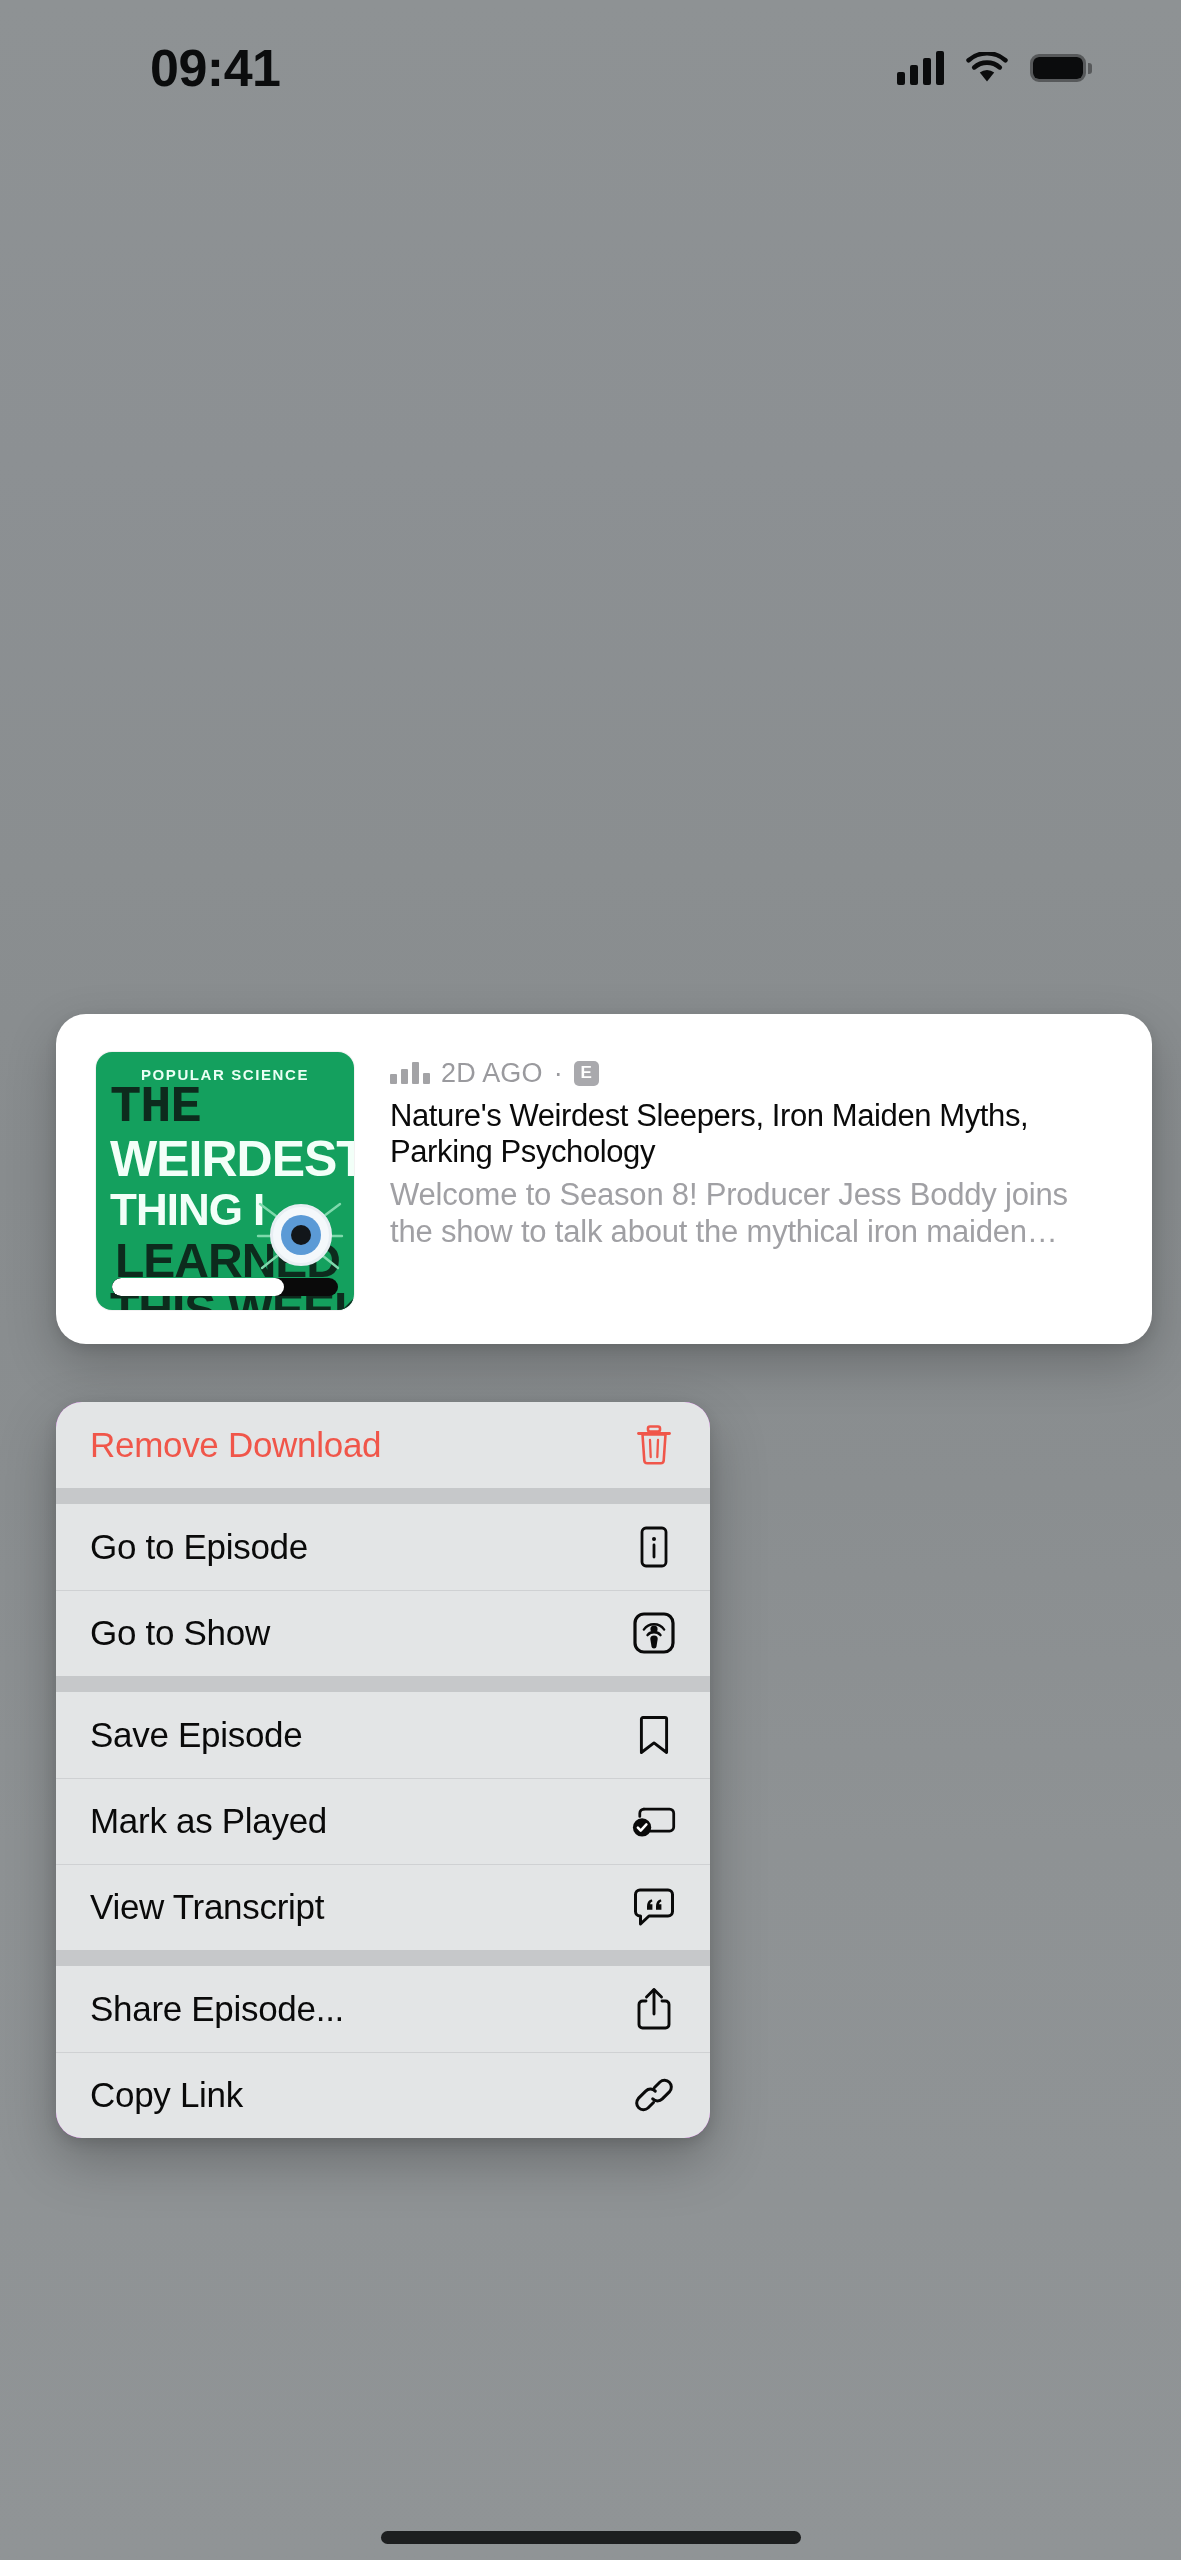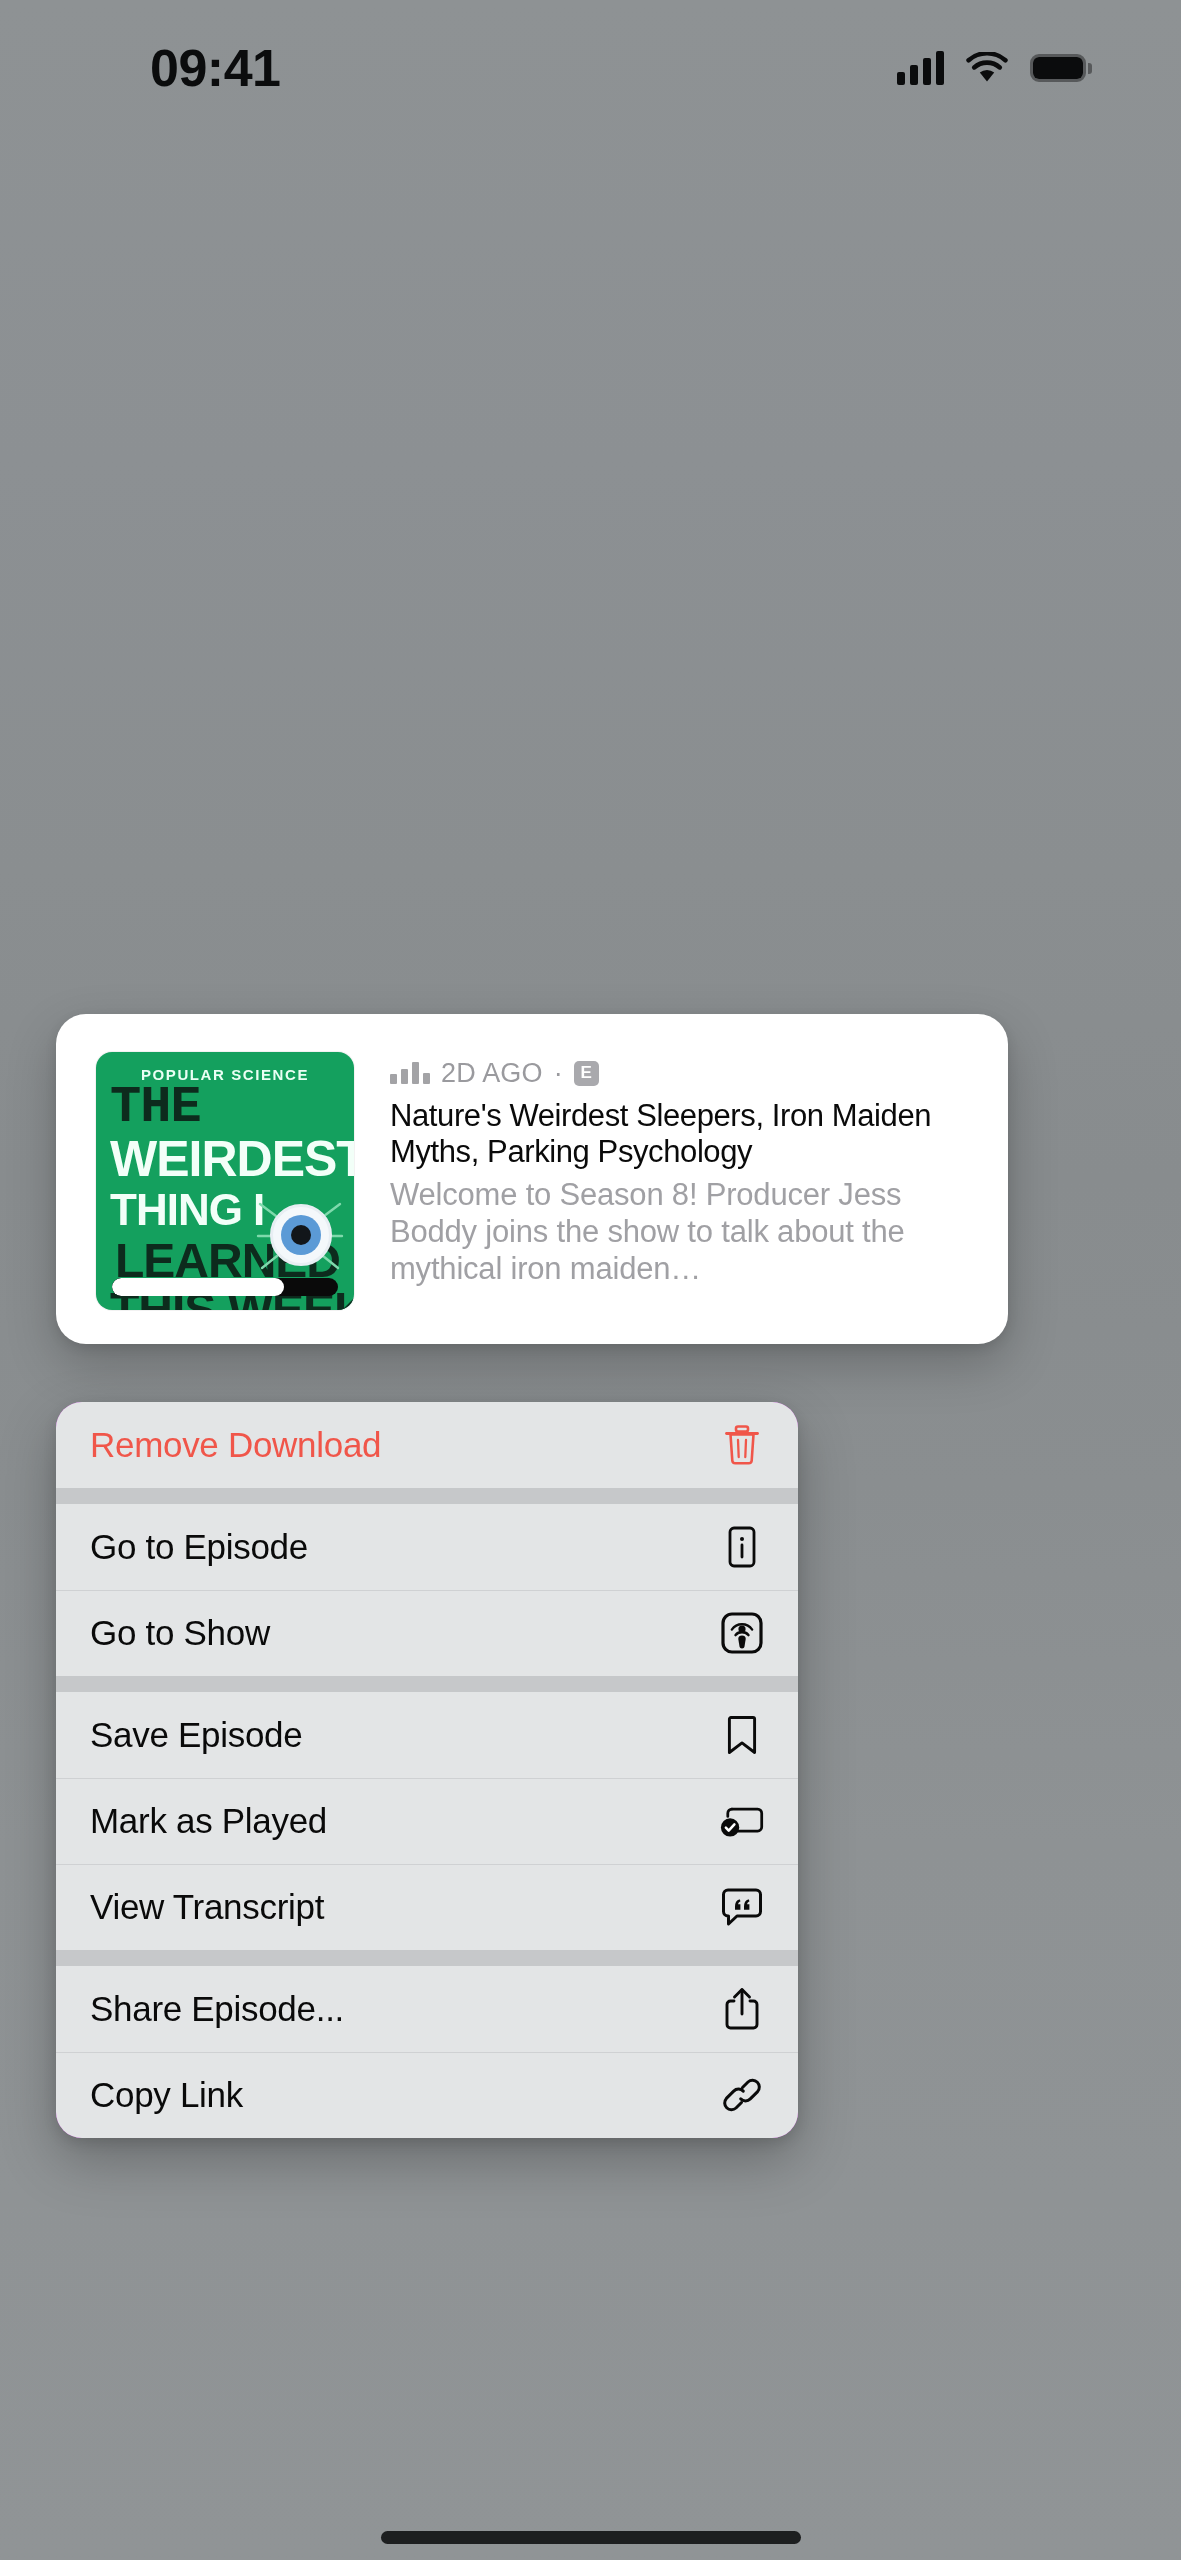--- a/index.html
+++ b/index.html
@@ -40,21 +40,21 @@
     position:absolute; left:3px; top:3px; right:3px; bottom:3px;
     background:#0b0c0d; border-radius:6px;
   }
   .battery .nub{
     position:absolute; right:-6px; top:9px; width:4px; height:11px;
     background:rgba(11,12,13,.42); border-radius:0 3px 3px 0;
   }
 
   
   .preview-card{
-    position:absolute; left:56px; top:1014px; width:952px; height:330px;
+    position:absolute; left:56px; top:1014px; width:1096px; height:330px;
     background:#ffffff; border-radius:30px;
     box-shadow:0 20px 50px rgba(0,0,0,.22), 0 4px 12px rgba(0,0,0,.10);
     display:flex; align-items:flex-start; padding:38px 40px 0 40px;
   }
   .artwork{
     position:relative; flex:0 0 auto; width:258px; height:258px;
     background:#14a05e; border-radius:16px; overflow:hidden;
     display:flex; flex-direction:column; align-items:center;
     box-shadow:0 0 0 1px rgba(0,0,0,.05);
   }
@@ -111,21 +111,21 @@
     margin-top:8px; font-size:31px; line-height:1.17; font-weight:400;
     color:#0a0a0a; letter-spacing:-.4px;
   }
   .ep-desc{
     margin-top:5px; font-size:31px; line-height:1.2; font-weight:400;
     color:#a0a0a4; letter-spacing:-.2px;
   }
 
   
   .ctx-menu{
-    position:absolute; left:56px; top:1402px; width:742px;
+    position:absolute; left:56px; top:1402px; width:654px;
     background:#d946ef; border-radius:26px; overflow:hidden;
     box-shadow:0 22px 55px rgba(0,0,0,.26), 0 5px 14px rgba(0,0,0,.12);
   }
   .ctx-group{ background:#e3e5e6; }
   .ctx-gap{ height:16px; background:#c6c8ca; }
   .ctx-item{
     height:86px; display:flex; align-items:center;
     padding:0 34px 0 34px; position:relative; cursor:default;
   }
   .ctx-item + .ctx-item::before{

